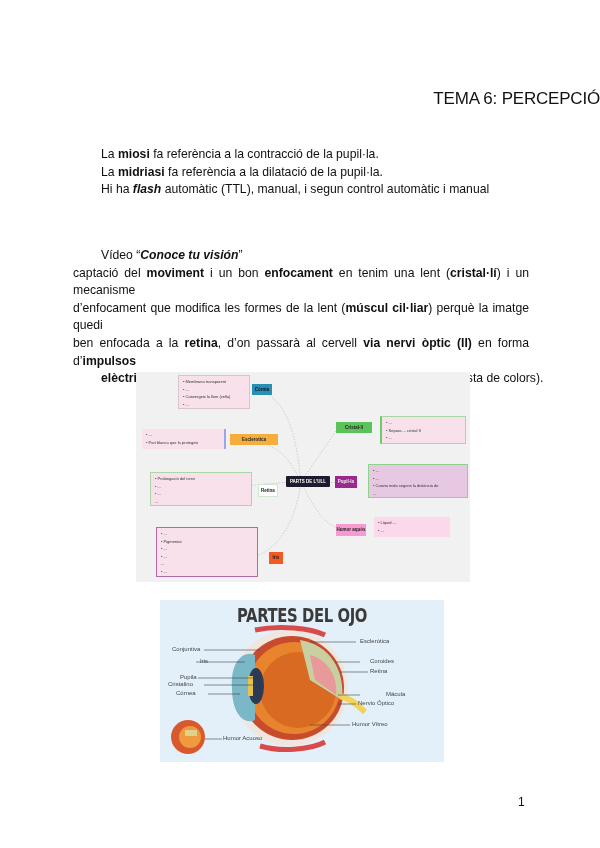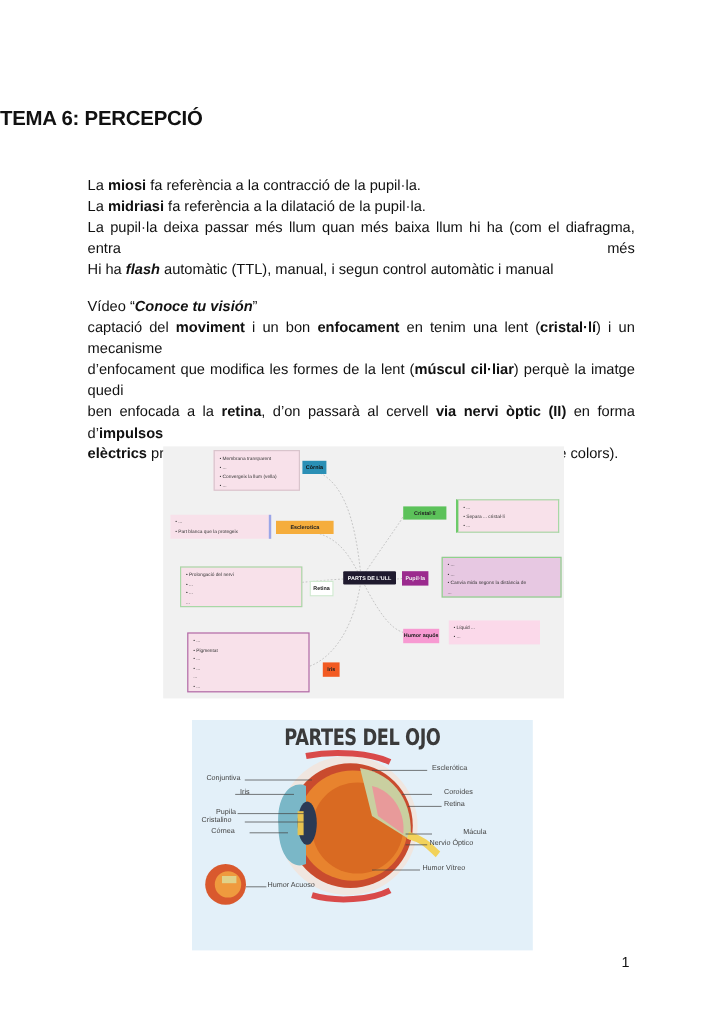--- a/index.html
+++ b/index.html
@@ -1,53 +1,52 @@
 <!DOCTYPE html>
 <html><head>
   <meta charset="utf-8">
   <style>
     html, body { margin: 0; padding: 0; background: #ffffff; }
     body { width: 600px; height: 848px; position: relative; overflow: hidden; font-family: "Liberation Sans", sans-serif; color: #111; }
     .page { position: absolute; left: 0; top: 0; width: 600px; height: 848px; background: #fff; }
-    .title { position: absolute; left: 0; width: 600px; text-align: left; font-weight: bold; font-size: 17px; line-height: 22px; letter-spacing: -0.2px; }
+    .title { position: absolute; left: 0; width: 600px; text-align: right; font-weight: normal; font-size: 17px; line-height: 22px; letter-spacing: -0.2px; }
     .t1 { top: 88px; }
     .t2 { top: 110px; }
     .body-text { position: absolute; left: 73px; width: 456px; font-size: 12.2px; line-height: 17.6px; }
     .block1 { top: 146px; }
     .block2 { top: 247px; }
     .block3 { top: 353px; }
-    .line { display: block; white-space: nowrap; }
+    .line { display: block; white-space: nowrap; margin-left: 28px; }
     .just-row { display: block; text-align: justify; text-align-last: justify; }
     b { font-weight: bold; }
     .bi { font-weight: bold; font-style: italic; }
 
     
     .mindmap { position: absolute; left: 136px; top: 372px; width: 334px; height: 210px; background: #f1f1f1; overflow: hidden; }
     .mm-svg { position: absolute; left: 0; top: 0; }
     .mm-node { position: absolute; font-size: 4.5px; line-height: 11px; text-align: center; color: #222; font-weight: bold; white-space: nowrap; overflow: hidden; }
     .mm-box { position: absolute; font-size: 4px; line-height: 7.5px; color: #333; padding: 2px 4px; box-sizing: border-box; overflow: hidden; }
     .mm-box div { white-space: nowrap; overflow: hidden; }
 
     
-    .eye { position: absolute; left: 160px; top: 600px; width: 284px; height: 192px; background: #e3f0f9; overflow: hidden; }
+    .eye { position: absolute; left: 160px; top: 600px; width: 284px; height: 162px; background: #e3f0f9; overflow: hidden; }
     .eye-title { position: absolute; left: 0; top: 4px; width: 284px; text-align: center; font-family: "DejaVu Sans", sans-serif; font-weight: bold; font-size: 19px; color: #3a3a3a; letter-spacing: -0.5px; transform: scaleX(0.78); }
     .eye-label { position: absolute; font-size: 6px; color: #444; white-space: nowrap; }
     .page-num { position: absolute; left: 518px; top: 795px; font-size: 12px; }
   </style>
 </head>
 <body>
 
 <div class="page">
 
   <div class="title t1">TEMA 6: PERCEPCIÓ</div>
 
   <div class="body-text block1">
     <span class="line"><span>La </span><b>miosi</b><span> fa referència a la contracció de la pupil·la.</span></span>
     <span class="line"><span>La </span><b>midriasi</b><span> fa referència a la dilatació de la pupil·la.</span></span>
-    <span class="just-row">La pupil·la deixa passar més llum quan més baixa llum hi ha (com el diafragma, entra més</span>
     <span class="line"><span>Hi ha </span><span class="bi">flash</span><span> automàtic (TTL), manual, i segun control automàtic i manual</span></span>
   </div>
 
   <div class="body-text block2">
     <span class="line"><span>Vídeo “</span><span class="bi">Conoce tu visión</span><span>”</span></span>
     <span class="just-row"><span>captació del </span><b>moviment</b><span> i un bon </span><b>enfocament</b><span> en tenim una lent (</span><b>cristal·lí</b><span>) i un mecanisme</span></span>
     <span class="just-row"><span>d’enfocament que modifica les formes de la lent (</span><b>múscul cil·liar</b><span>) perquè la imatge quedi</span></span>
     <span class="just-row"><span>ben enfocada a la </span><b>retina</b><span>, d’on passarà al cervell </span><b>via nervi òptic (II)</b><span> en forma d’</span><b>impulsos</b></span>
     <span class="line"><b>elèctrics</b><span> provinents dels </span><b>bastons</b><span> (color negre i derivats) i </span><b>cons</b><span> (resta de colors).</span></span>
   </div>

